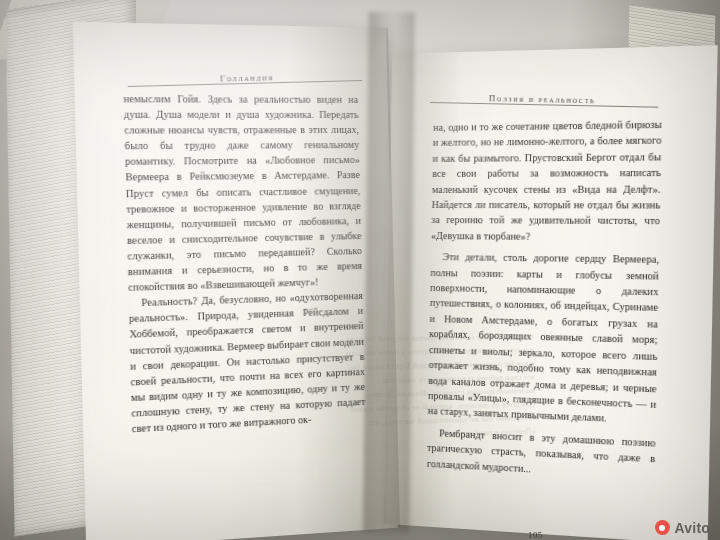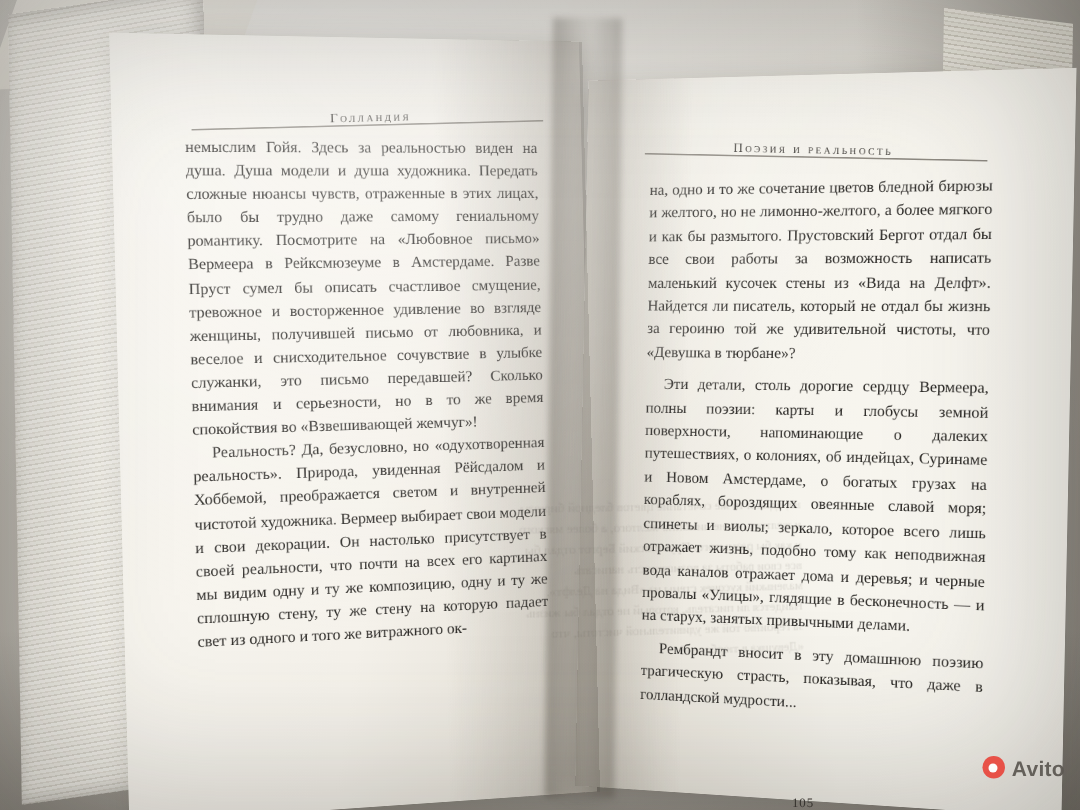--- a/index.html
+++ b/index.html
@@ -269,21 +269,21 @@
     position: absolute;
     inset: 0;
     box-shadow: inset 0 0 120px rgba(50,46,40,0.35);
     pointer-events: none;
   }
 
   
   .watermark {
     position: absolute;
     right: 10px;
-    bottom: 20px;
+    bottom: 4px;
     display: flex;
     align-items: flex-start;
     gap: 5px;
     opacity: .92;
   }
   .wm-dot {
     width: 15px; height: 15px;
     border-radius: 50%;
     background: #e8453c;
     position: relative;

